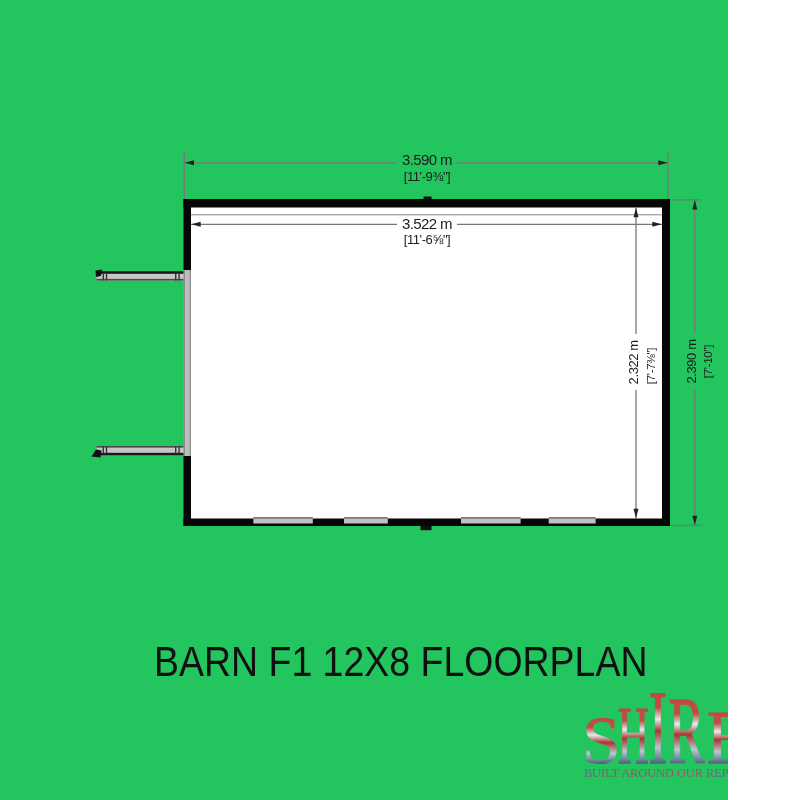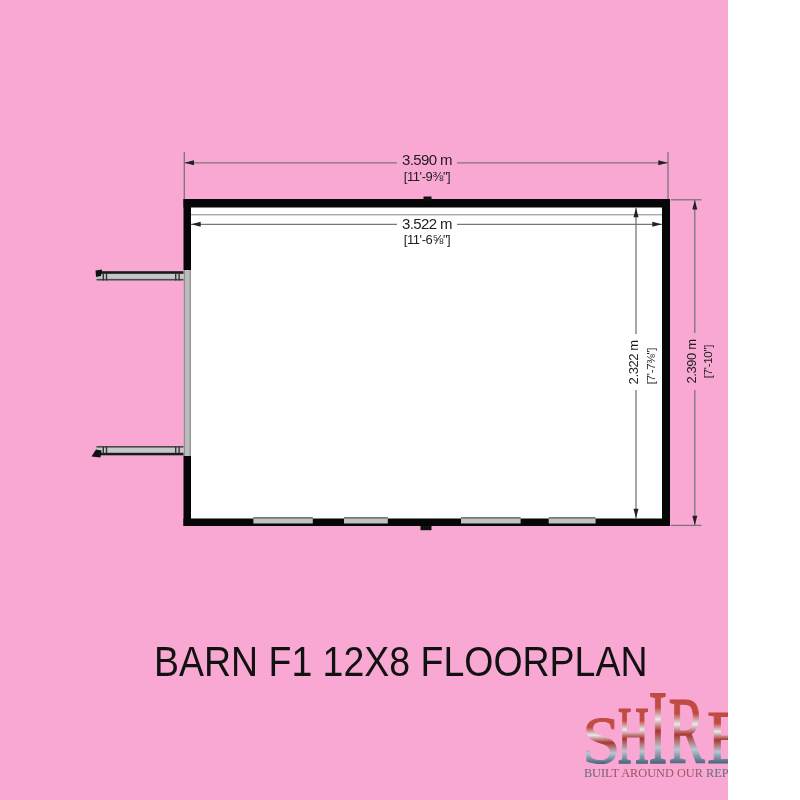--- a/index.html
+++ b/index.html
@@ -1,16 +1,16 @@
 <!DOCTYPE html>
 <html><head>
 <meta charset="utf-8">
 <style>
   html,body{margin:0;padding:0;background:#ffffff;}
-  #page{position:relative;width:728px;height:800px;background:#f9a8d4;overflow:hidden;
+  #page{position:relative;width:728px;height:800px;background:#22c55e;overflow:hidden;
         font-family:"Liberation Sans",sans-serif;}
 </style>
 </head>
 <body>
 <div id="page">
 <svg width="800" height="800" viewBox="0 0 800 800" style="position:absolute;left:0;top:0;filter:blur(0.5px);">
 
   <rect x="191" y="207" width="471" height="312" fill="#ffffff"></rect>
 
   <rect x="183.5" y="199" width="486.5" height="8.5" fill="#060606"></rect>

